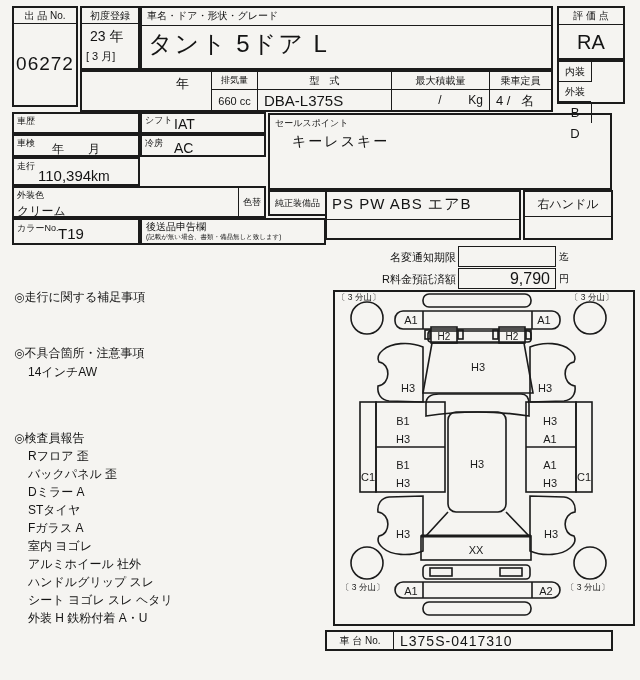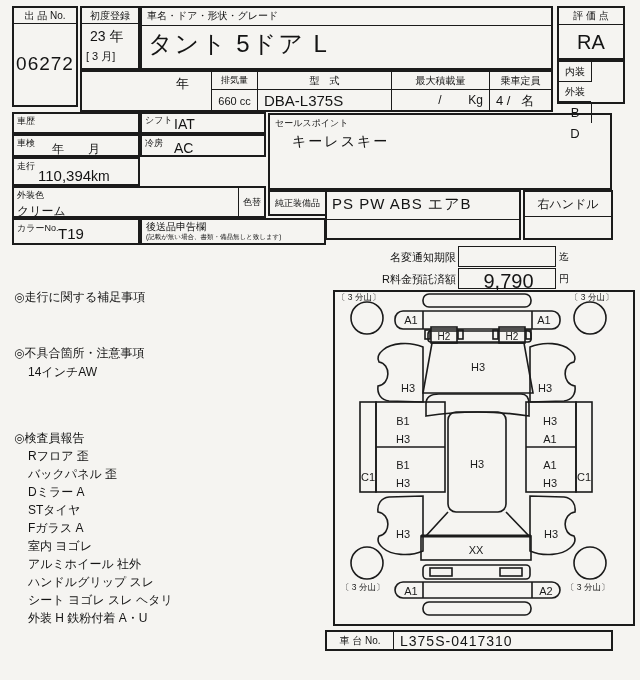--- a/index.html
+++ b/index.html
@@ -123,21 +123,21 @@
   </div>
   <div class="bx" style="left:523px;top:190px;width:90px;height:50px">
     <div class="ctr" style="height:24px;border-bottom:1.5px solid #1b1b1b;font-size:12px">右ハンドル</div>
   </div>
 
   <div class="abs" style="left:340px;top:250px;width:116px;font-size:11px;text-align:right">名変通知期限</div>
   <div class="bx1" style="left:458px;top:246px;width:98px;height:21px"><span></span></div>
   <div class="abs lab10" style="left:559px;top:251px">迄</div>
 
   <div class="abs" style="left:340px;top:272px;width:116px;font-size:11px;text-align:right">R料金預託済額</div>
-  <div class="bx1" style="left:458px;top:268px;width:98px;height:21px;font-size:20px;text-align:center;padding:1px 5px 0 8px">9,790</div>
+  <div class="bx1" style="left:458px;top:268px;width:98px;height:21px;font-size:16px;text-align:right;padding:1px 5px 0 8px">9,790</div>
   <div class="abs lab10" style="left:559px;top:273px">円</div>
 
   <div class="abs note-h" style="left:14px;top:290px">◎走行に関する補足事項</div>
 
   <div class="abs note-h" style="left:14px;top:346px">◎不具合箇所・注意事項</div>
   <div class="list-item" style="top:364px">14インチAW</div>
 
   <div class="abs note-h" style="left:14px;top:431px">◎検査員報告</div>
   <div class="list-item" style="top:448px">Rフロア 歪</div>
   <div class="list-item" style="top:466px">バックパネル 歪</div>

